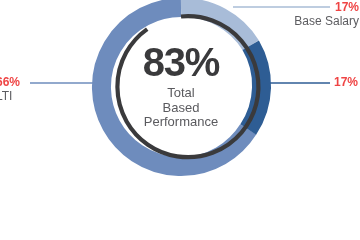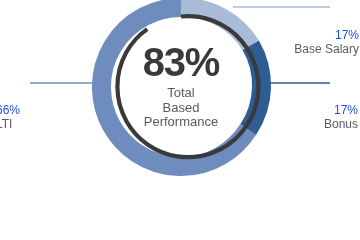--- a/index.html
+++ b/index.html
@@ -63,24 +63,23 @@
 
   
   .callout {
     position: absolute;
     font-family: "Liberation Sans", sans-serif;
     line-height: 13px;
     white-space: nowrap;
   }
   .callout .pct {
     font-size: 12px;
-    font-weight: normal;
-    color: #1d4ed8;
+    font-weight: bold;
+    color: #ef4444;
     display: block;
-    margin-top: 28px;
   }
   .callout .name {
     font-size: 12px;
     font-weight: normal;
     color: #5c5c60;
     display: block;
     margin-top: 1px;
   }
 
   
@@ -138,21 +137,20 @@
     </div>
   </div>
 
   <div class="callout" id="callout-base-salary">
     <span class="pct">17%</span>
     <span class="name">Base Salary</span>
   </div>
 
   <div class="callout" id="callout-bonus">
     <span class="pct">17%</span>
-    <span class="name">Bonus</span>
   </div>
 
   <div class="callout" id="callout-lti">
     <span class="pct">66%</span>
     <span class="name">LTI</span>
   </div>
 
 </div>
 
 </body></html>

